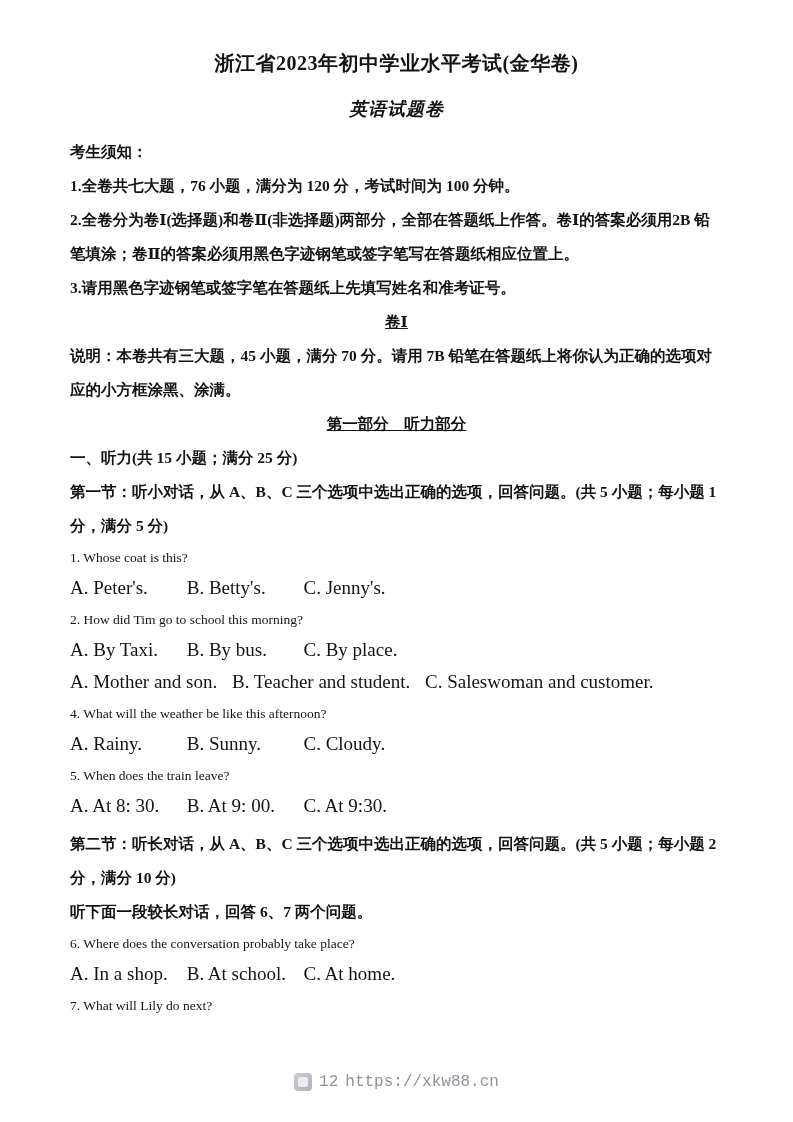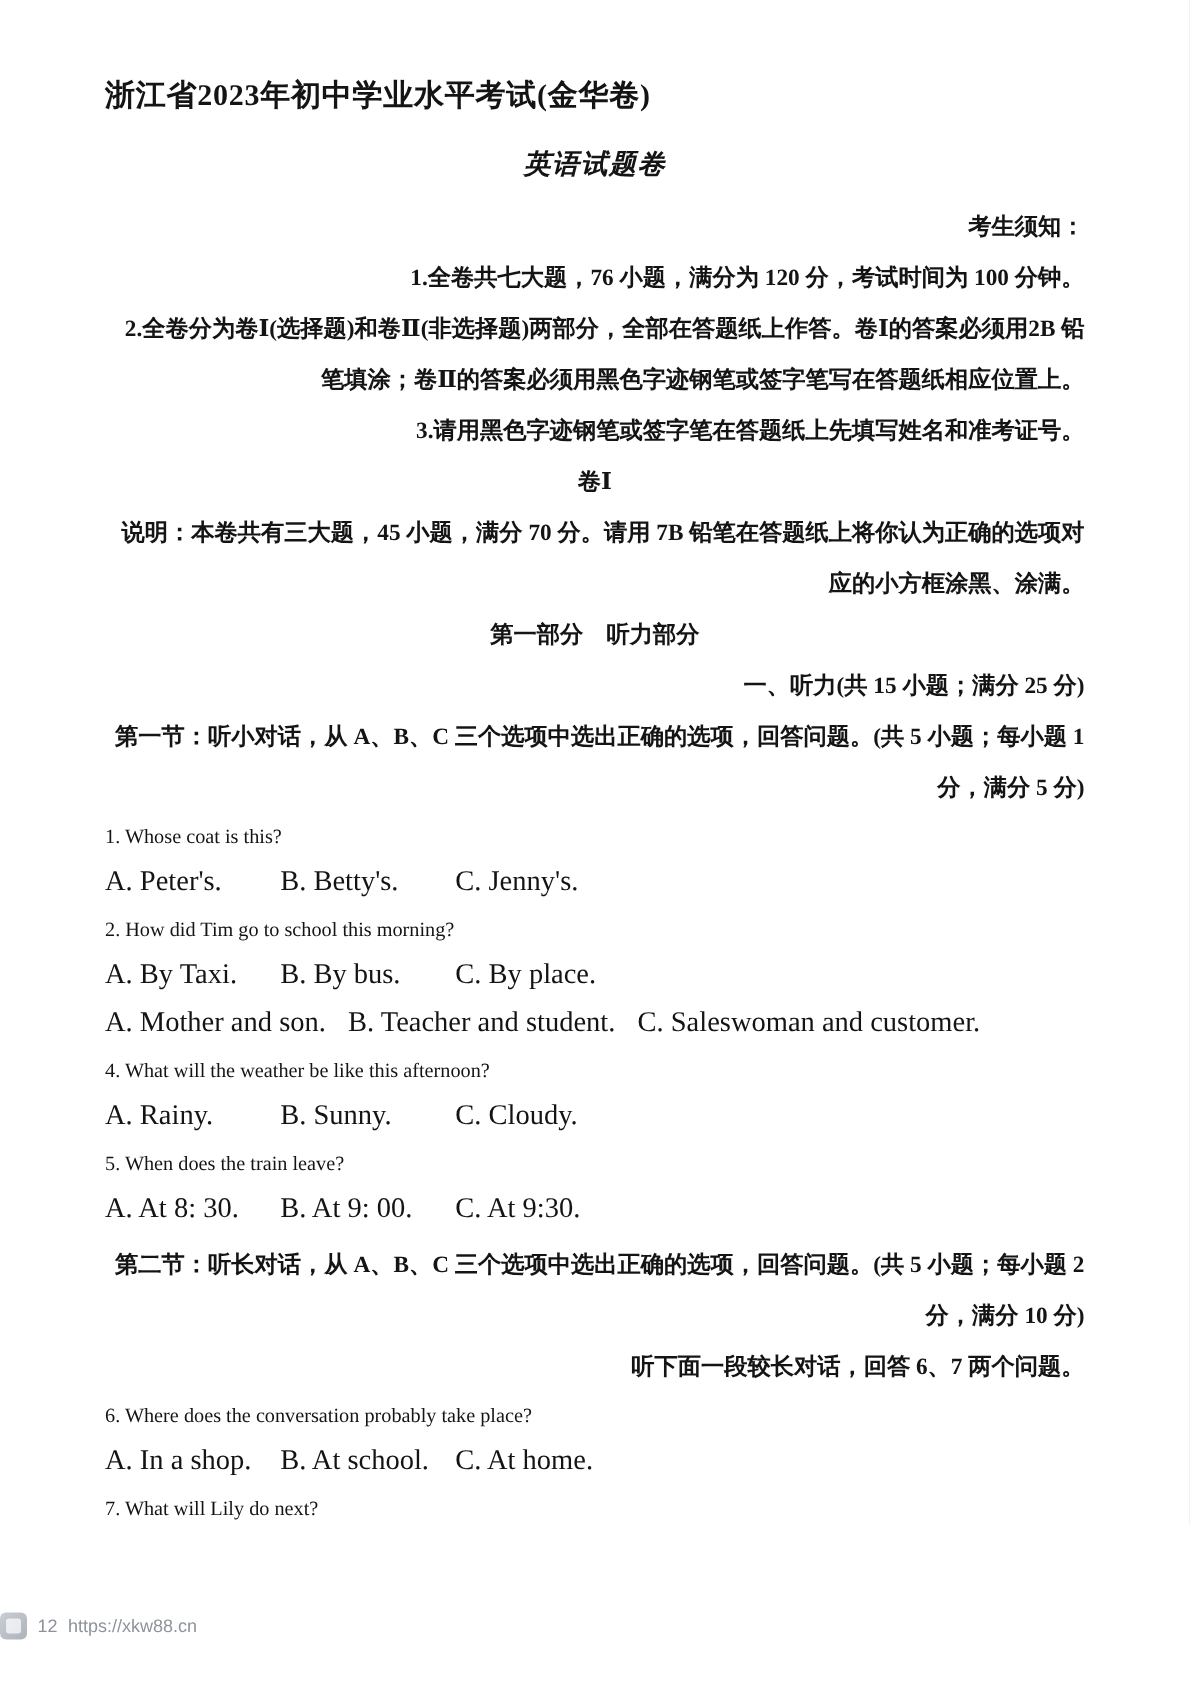--- a/index.html
+++ b/index.html
@@ -9,61 +9,62 @@
     height: 1122px;
     margin: 0 auto;
     background: #ffffff;
     box-sizing: border-box;
     padding: 50px 70px 0 70px;
     font-family: "Liberation Serif", "DejaVu Serif", serif;
     color: #141414;
     overflow: hidden;
   }
   .title {
+    text-align: center;
     font-size: 20px;
     font-weight: 700;
     margin: 0 0 20px 0;
     letter-spacing: 0.5px;
   }
   .subtitle {
     text-align: center;
     font-size: 18px;
     font-weight: 700;
     margin: 0 0 14px 0;
     letter-spacing: 1px;
     font-style: italic;
   }
   .cn {
     font-size: 15.5px;
     font-weight: 700;
     line-height: 34px;
     margin: 0;
-    text-align: right;
+    text-align: left;
   }
-  .cn.center { text-align: center; }
+  .cn.center { text-align: center; text-decoration: underline; }
   .gap-sm { margin-top: 6px; }
   .en-q {
     font-size: 13.5px;
     font-weight: 400;
     line-height: 30px;
     margin: 0;
   }
   .opts { font-size: 19px; font-weight: 400; line-height: 30px; margin: 0 0 2px 0; }
   .opts .opt { display: inline-block; min-width: 112px; }
   .opts.tight .opt { display: inline; min-width: 0; margin-right: 10px; }
   .question { margin: 0; }
   .footer {
     position: absolute;
     left: 0;
     bottom: 26px;
     width: 100%;
-    text-align: left;
+    text-align: center;
     color: #8e939b;
-    font-family: Liberation Sans, sans-serif;
-    font-size: 12px;
+    font-family: Liberation Mono, monospace;
+    font-size: 16px;
   }
   .footer-inner { display: inline-flex; align-items: center; gap: 7px; }
   .logo-mark {
     display: inline-block;
     width: 18px;
     height: 18px;
     border-radius: 4px;
     background: linear-gradient(135deg, #c9cdd4 0%, #aeb3bb 100%);
     position: relative;
   }

